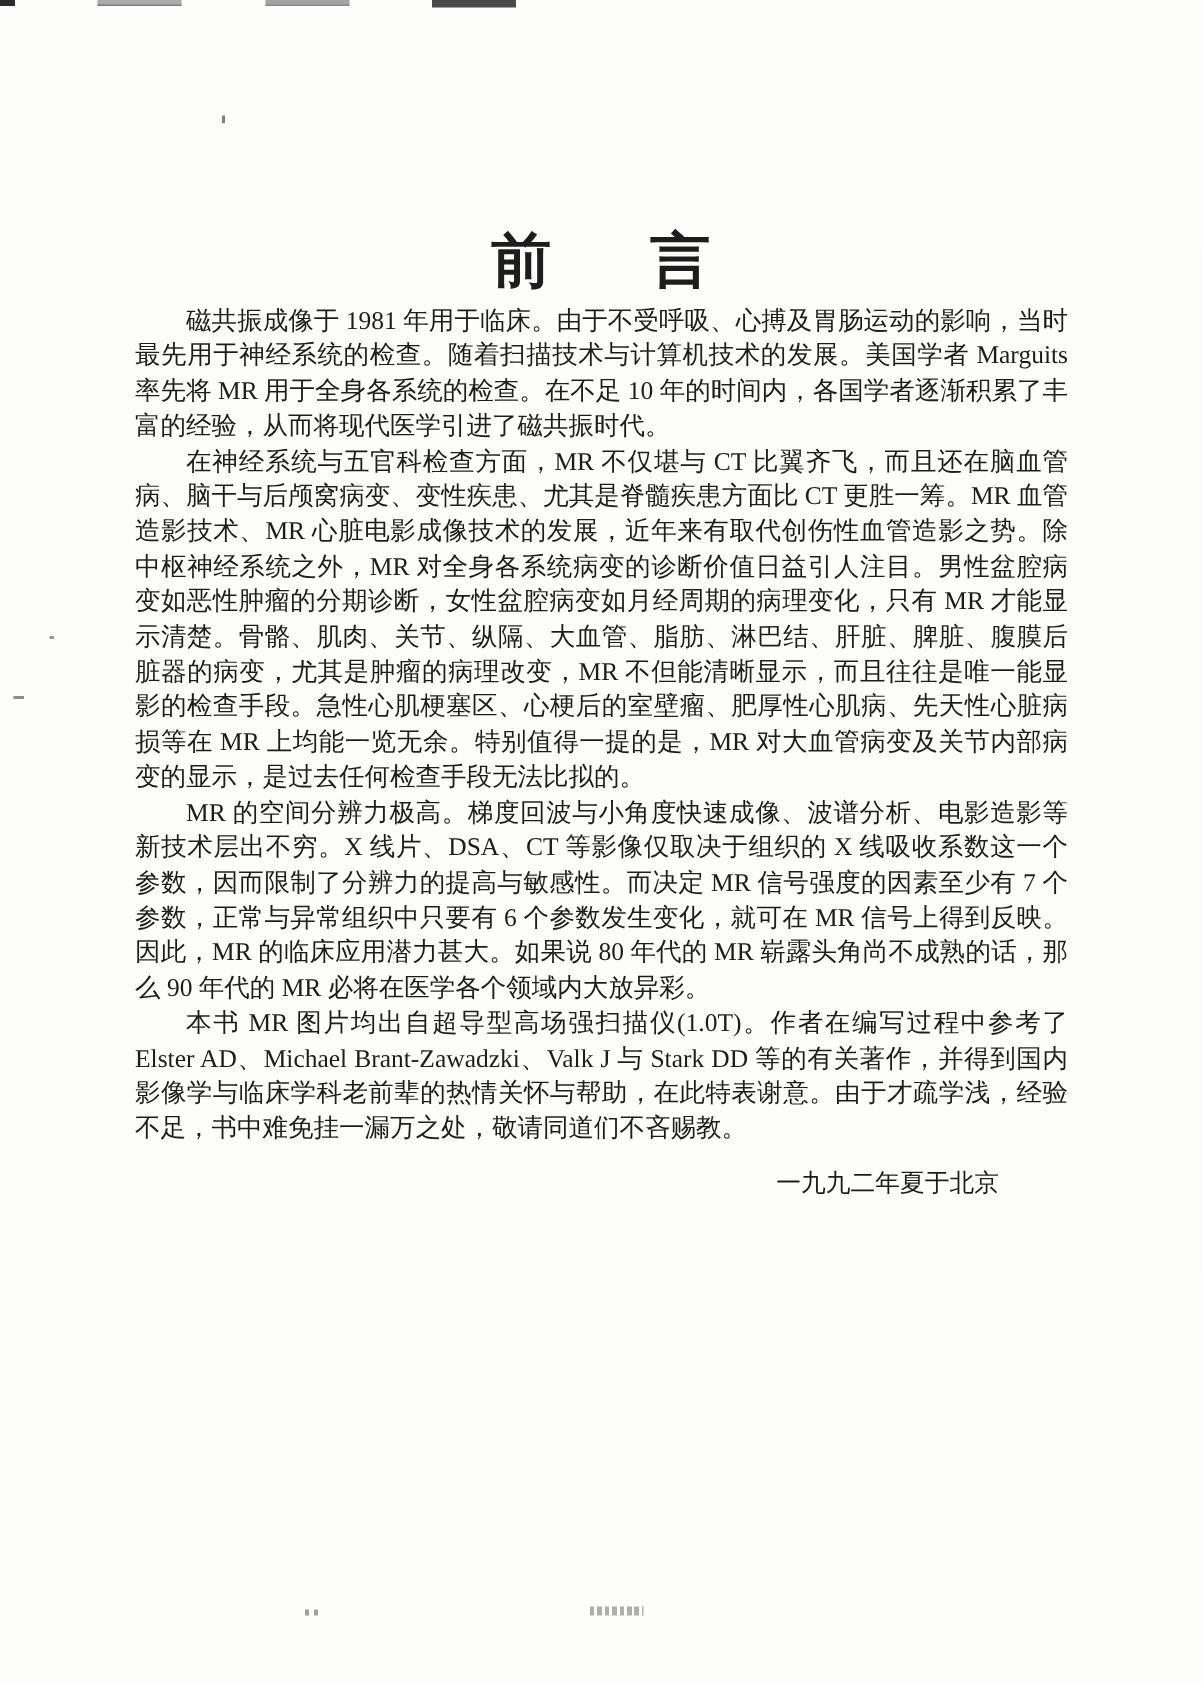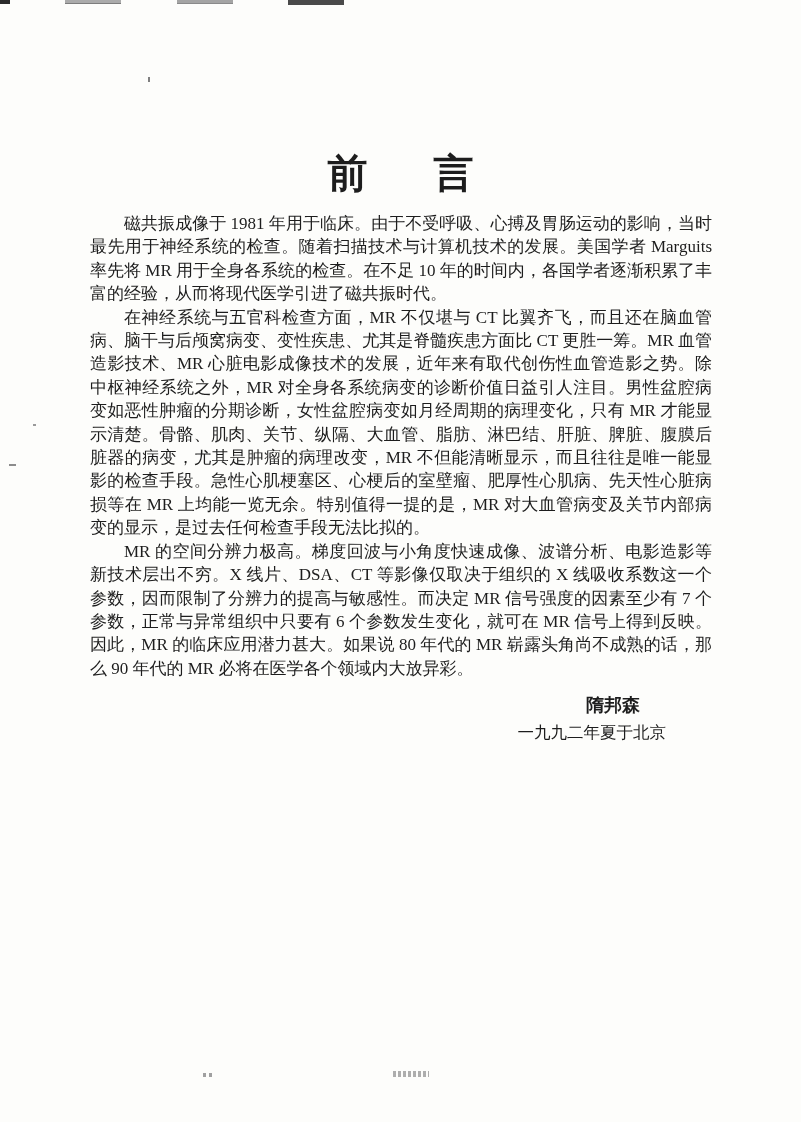--- a/index.html
+++ b/index.html
@@ -31,21 +31,21 @@
   .title-char {
     font-size: 40px;
     font-weight: bold;
     line-height: 1;
     letter-spacing: 0;
   }
 
   
   .body {
     position: absolute;
-    top: 212px;
+    top: 202px;
     left: 90px;
     width: 622px;
     font-size: 17px;
     line-height: 23.4px;
     text-align: justify;
     text-justify: inter-ideograph;
   }
   .body p {
     margin: 0;
     padding: 0;
@@ -107,20 +107,20 @@
 
   <div class="title-row">
     <span class="title-char">前</span>
     <span class="title-char">言</span>
   </div>
 
   <div class="body">
     <p>磁共振成像于 1981 年用于临床。由于不受呼吸、心搏及胃肠运动的影响，当时最先用于神经系统的检查。随着扫描技术与计算机技术的发展。美国学者 Marguits 率先将 MR 用于全身各系统的检查。在不足 10 年的时间内，各国学者逐渐积累了丰富的经验，从而将现代医学引进了磁共振时代。</p>
     <p>在神经系统与五官科检查方面，MR 不仅堪与 CT 比翼齐飞，而且还在脑血管病、脑干与后颅窝病变、变性疾患、尤其是脊髓疾患方面比 CT 更胜一筹。MR 血管造影技术、MR 心脏电影成像技术的发展，近年来有取代创伤性血管造影之势。除中枢神经系统之外，MR 对全身各系统病变的诊断价值日益引人注目。男性盆腔病变如恶性肿瘤的分期诊断，女性盆腔病变如月经周期的病理变化，只有 MR 才能显示清楚。骨骼、肌肉、关节、纵隔、大血管、脂肪、淋巴结、肝脏、脾脏、腹膜后脏器的病变，尤其是肿瘤的病理改变，MR 不但能清晰显示，而且往往是唯一能显影的检查手段。急性心肌梗塞区、心梗后的室壁瘤、肥厚性心肌病、先天性心脏病损等在 MR 上均能一览无余。特别值得一提的是，MR 对大血管病变及关节内部病变的显示，是过去任何检查手段无法比拟的。</p>
     <p>MR 的空间分辨力极高。梯度回波与小角度快速成像、波谱分析、电影造影等新技术层出不穷。X 线片、DSA、CT 等影像仅取决于组织的 X 线吸收系数这一个参数，因而限制了分辨力的提高与敏感性。而决定 MR 信号强度的因素至少有 7 个参数，正常与异常组织中只要有 6 个参数发生变化，就可在 MR 信号上得到反映。因此，MR 的临床应用潜力甚大。如果说 80 年代的 MR 崭露头角尚不成熟的话，那么 90 年代的 MR 必将在医学各个领域内大放异彩。</p>
+    <p>本书 MR 图片均出自超导型高场强扫描仪(1.0T)。作者在编写过程中参考了 Elster AD、Michael Brant-Zawadzki、Valk J 与 Stark DD 等的有关著作，并得到国内影像学与临床学科老前辈的热情关怀与帮助，在此特表谢意。由于才疏学浅，经验不足，书中难免挂一漏万之处，敬请同道们不吝赐教。</p>
 
     <div class="sig-block">
-      <div class="sig-name">隋邦森</div>
       <div class="sig-date">一九九二年夏于北京</div>
     </div>
   </div>
 
 </div>
 
 </body></html>

